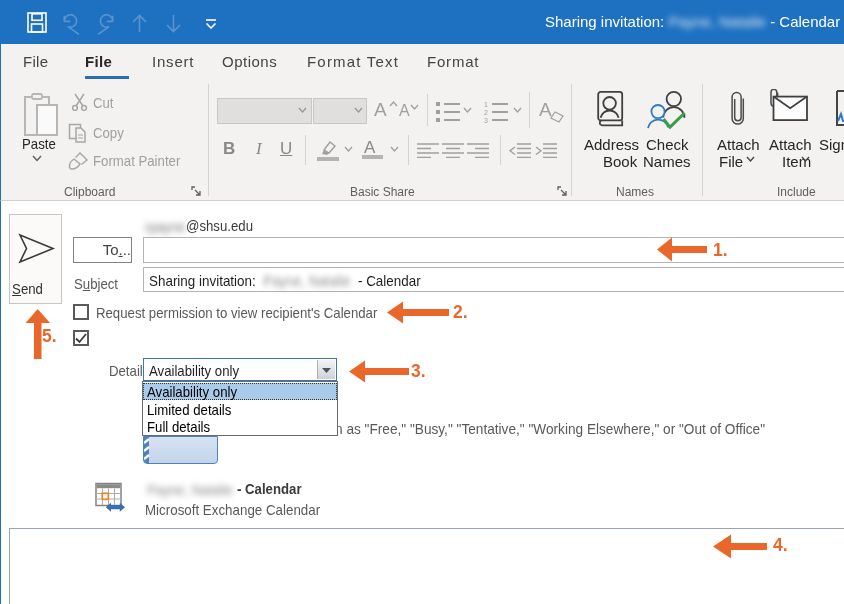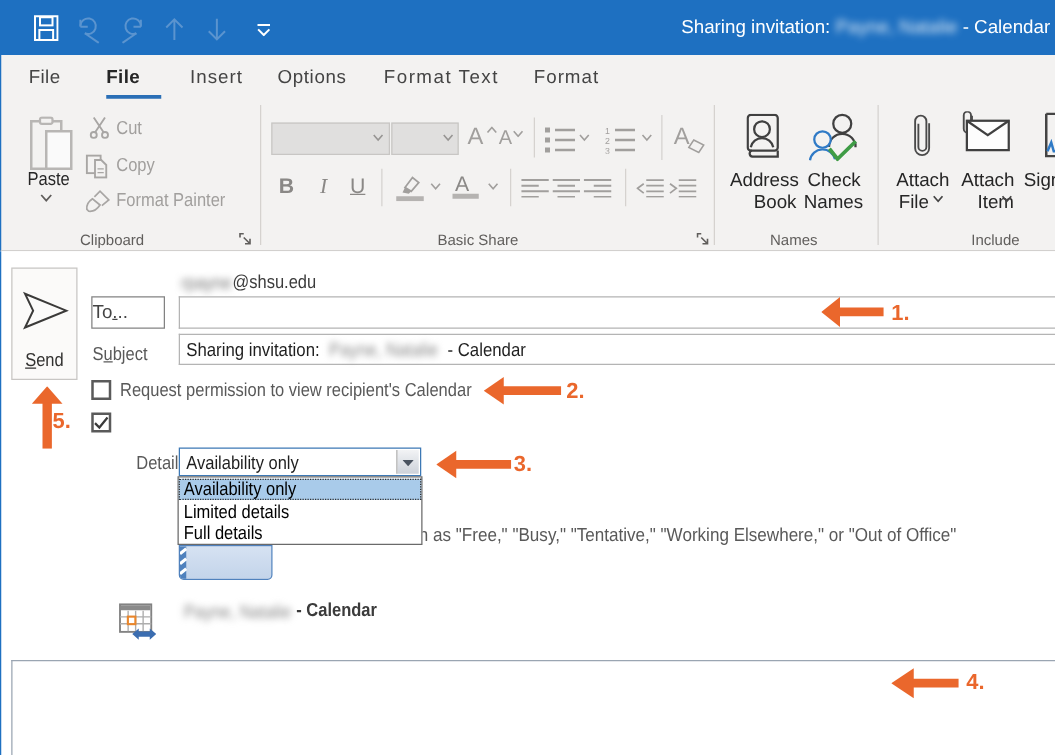--- a/index.html
+++ b/index.html
@@ -236,27 +236,27 @@
   </svg>
   <div class="glabel" style="left:776px">Include</div>
 </div>
 
 <div id="form">
 
   <div class="abs" style="left:8px;top:13px;width:53px;height:90px;background:#fbfaf9;border:1px solid #c8c6c4">
     <svg class="abs" style="left:8px;top:18px" width="38" height="32" viewBox="0 0 38 32">
       <path d="M2,2 L35,15.5 L2,29 L8.5,15.5 Z" fill="none" stroke="#3b3a39" stroke-width="1.6"></path>
     </svg>
-    <div style="position:absolute;left:0;top:65px;width:100%;text-align:center;font-size:15px;color:#323130"><span class="sx" style="transform-origin:50% 50%"><span style="text-decoration:underline">S</span>end</span></div>
+    <div style="position:absolute;left:0;top:65px;width:100%;font-size:15px;color:#323130"><span class="sx" style="transform-origin:50% 50%"><span style="text-decoration:underline">S</span>end</span></div>
   </div>
 
   <div class="lbl blur" style="left:144px;top:17px;color:#777"><span class="sx">rpayne</span></div>
   <div class="lbl" style="left:185px;top:16px;color:#3b3b3b"><span class="sx">@shsu.edu</span></div>
 
-  <div class="abs" style="left:72px;top:36px;width:59px;height:26px;background:#fff;border:1px solid #828282;text-align:left;font-size:15px;color:#444;line-height:24px">To<span style="text-decoration:underline">.</span>..</div>
+  <div class="abs" style="left:72px;top:36px;width:59px;height:26px;background:#fff;border:1px solid #828282;text-align:right;font-size:15px;color:#444;line-height:24px">To<span style="text-decoration:underline">.</span>..</div>
   <div class="fld" style="left:142px;top:36px;width:702px;height:26px;border-right:none"></div>
 
   <div class="lbl" style="left:73px;top:74px"><span class="sx">S<span style="text-decoration:underline">u</span>bject</span></div>
   <div class="fld" style="left:142px;top:66px;width:702px;height:25px;border-right:none">
     <div class="dark" style="position:absolute;left:5px;top:4px;font-size:15px;white-space:nowrap"><span class="sx" style="transform:scaleX(0.895)">Sharing invitation: &nbsp;<span class="blur" style="color:#888">Payne, Natalie</span> &nbsp;- Calendar</span></div>
   </div>
 
   <div class="abs" style="left:72px;top:103px;width:16px;height:16px;background:#fff;border:2px solid #5a5a5a"></div>
   <div class="lbl" style="left:95px;top:103px"><span class="sx">Request permission to view recipient's Calendar</span></div>
 
@@ -295,20 +295,21 @@
 
   <svg class="abs" style="left:94px;top:281px" width="31" height="32" viewBox="0 0 31 32">
     <rect x="1" y="1.5" width="25" height="22" fill="#fff" stroke="#828282" stroke-width="1.5"></rect>
     <rect x="1.7" y="2.2" width="23.6" height="4" fill="#8a8a8a"></rect>
     <path d="M1,11.5 L26,11.5 M1,17 L26,17 M7.5,6.5 L7.5,23 M13.5,6.5 L13.5,23 M19.5,6.5 L19.5,23" stroke="#adadad" stroke-width="1.1" fill="none"></path>
     <rect x="7.3" y="11.3" width="6" height="6" fill="#fff" stroke="#e8862c" stroke-width="1.7"></rect>
     <path d="M10.8,23.7 L16,19.2 L16,21.6 L24.8,21.6 L24.8,19.2 L30,23.7 L24.8,28.2 L24.8,25.8 L16,25.8 L16,28.2 Z" fill="#3b6db0" transform="translate(0,1.5)"></path>
   </svg>
   <div class="lbl blur" style="left:146px;top:280px;color:#888"><span class="sx">Payne, Natalie</span></div>
   <div class="abs" style="left:236px;top:279px;font-size:15px;font-weight:bold;color:#3b3b3b;white-space:nowrap"><span class="sx">- Calendar</span></div>
+  <div class="lbl" style="left:144px;top:300px"><span class="sx" style="transform:scaleX(0.89)">Microsoft Exchange Calendar</span></div>
 
   <div class="abs" style="left:8px;top:327px;width:836px;height:76px;background:#fff;border:1px solid #9aa5b2;border-right:none;border-bottom:none"></div>
 
   <svg class="abs" style="left:656px;top:36px" width="50" height="25" viewBox="0 0 50 25">
     <path d="M0,12.5 L15,0.5 L15,24.5 Z" fill="#ea672c"></path>
     <rect x="14" y="9" width="36" height="7" fill="#ea672c"></rect>
   </svg>
   <div class="onum" style="left:712px;top:39px">1.</div>
 
   <svg class="abs" style="left:386px;top:100px" width="62" height="23" viewBox="0 0 62 23">

